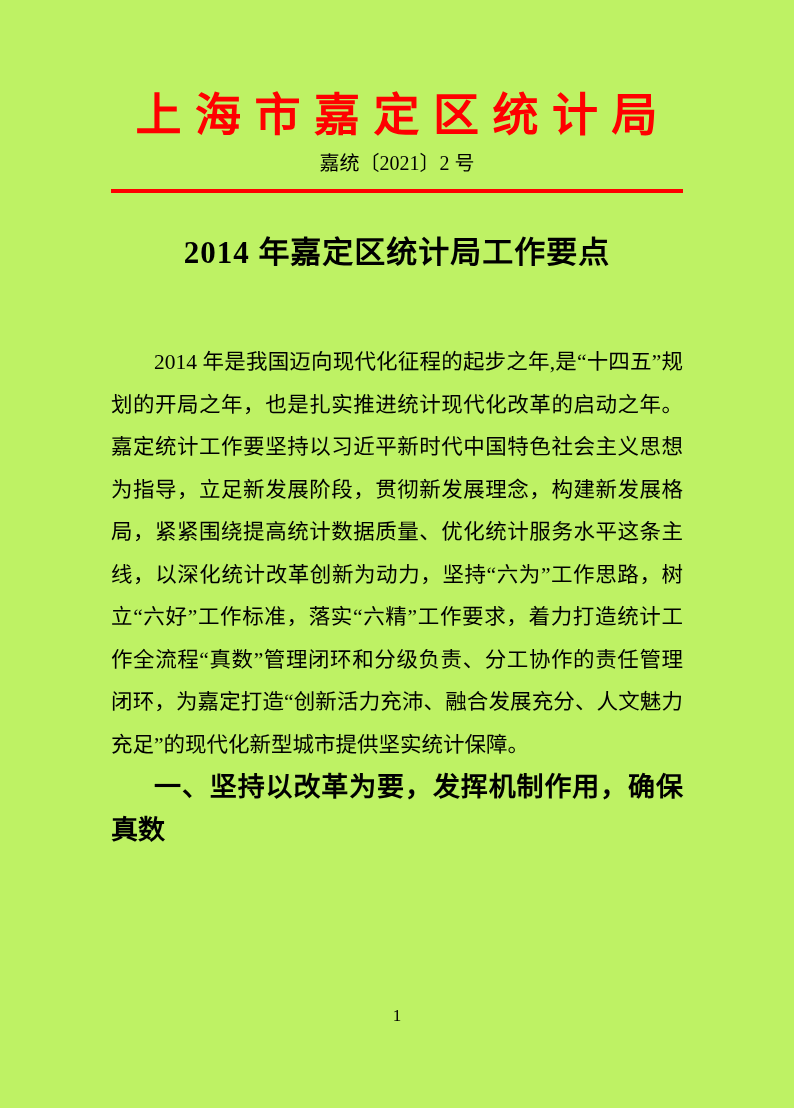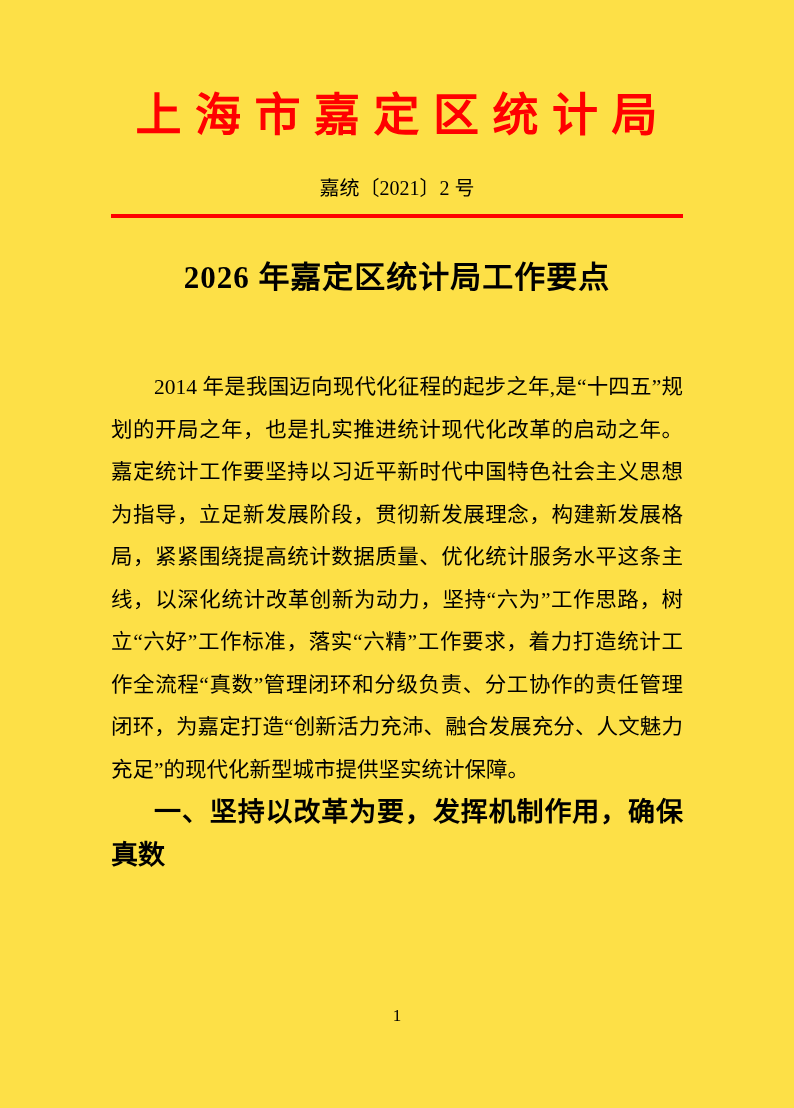--- a/index.html
+++ b/index.html
@@ -5,39 +5,39 @@
   html, body {
     margin: 0;
     padding: 0;
     background: #ffffff;
   }
   .page {
     position: relative;
     width: 794px;
     height: 1108px;
     margin: 0 auto;
-    background: #fde047;
+    background: #bef264;
     overflow: hidden;
     box-sizing: border-box;
     padding: 0 111px;
     color: #000000;
     font-family: "Liberation Serif", "DejaVu Serif", serif;
   }
   .agency-name {
     margin-top: 84px;
     text-align: center;
     color: var(--accent, #ff0000);
     font-weight: bold;
     font-size: 46px;
     line-height: 64px;
     white-space: nowrap;
     letter-spacing: 1px;
   }
   .doc-number {
-    margin-top: 27px;
+    margin-top: 2px;
     text-align: center;
     font-size: 20px;
     line-height: 26px;
   }
   .red-line {
     margin-top: 13px;
     height: 4px;
     background: var(--accent, #ff0000);
   }
   .doc-title {
@@ -87,21 +87,21 @@
 <body>
 
 <div class="page">
 
   <header>
     <div class="agency-name">上 海 市 嘉 定 区 统 计 局</div>
     <div class="doc-number">嘉统〔2021〕2 号</div>
     <div class="red-line"></div>
   </header>
 
-  <h1 class="doc-title">2026 年嘉定区统计局工作要点</h1>
+  <h1 class="doc-title">2014 年嘉定区统计局工作要点</h1>
 
   <main class="doc-body">
     <p class="par">2014 年是我国迈向现代化征程的起步之年,是“十四五”规划的开局之年，也是扎实推进统计现代化改革的启动之年。嘉定统计工作要坚持以习近平新时代中国特色社会主义思想为指导，立足新发展阶段，贯彻新发展理念，构建新发展格局，紧紧围绕提高统计数据质量、优化统计服务水平这条主线，以深化统计改革创新为动力，坚持“六为”工作思路，树立“六好”工作标准，落实“六精”工作要求，着力打造统计工作全流程“真数”管理闭环和分级负责、分工协作的责任管理闭环，为嘉定打造“创新活力充沛、融合发展充分、人文魅力充足”的现代化新型城市提供坚实统计保障。</p>
 
     <h2 class="section-heading">一、坚持以改革为要，发挥机制作用，确保真数</h2>
 
   </main>
 
   <footer class="doc-footer">
     <span class="page-number">1</span>

